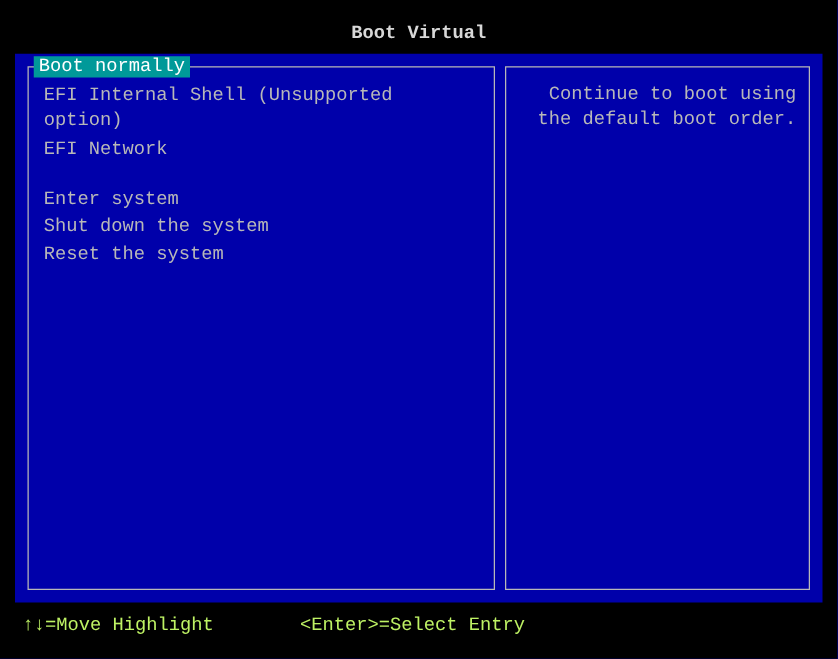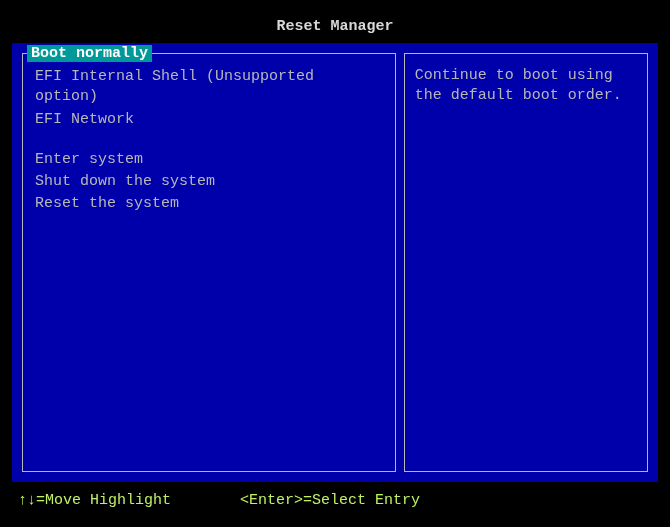--- a/index.html
+++ b/index.html
@@ -40,29 +40,30 @@
       flex: 1.6;
       position: relative;
       border: 1px solid #b8b8b8;
       padding: 12px 8px;
     }
     .right-panel {
       flex: 1;
       border: 1px solid #b8b8b8;
       padding: 12px 10px;
       color: #b8b8b8;
+      text-align: right;
     }
     .panel-title {
       position: absolute;
       top: -9px;
       left: 4px;
       background: #009999;
       color: #ffffff;
       padding: 0 4px;
-      font-weight: bold;
+      font-weight: normal;
     }
     .menu-group {
       margin-bottom: 18px;
     }
     .menu-item {
       color: #b8b8b8;
       padding: 1px 4px;
       cursor: pointer;
       line-height: 1.35;
     }
@@ -78,21 +79,21 @@
       margin-right: 60px;
     }
     .hint-right {
       display: inline-block;
     }
   </style>
 </head>
 <body>
 
 <div class="screen">
-  <div class="title-bar">Reset Manager</div>
+  <div class="title-bar">Boot Virtual</div>
 
   <div class="main-area">
     <div class="left-panel">
       <div class="panel-title">Boot normally</div>
 
       <div class="menu-group">
         <div class="menu-item">EFI Internal Shell (Unsupported option)</div>
         <div class="menu-item">EFI Network</div>
       </div>
 

